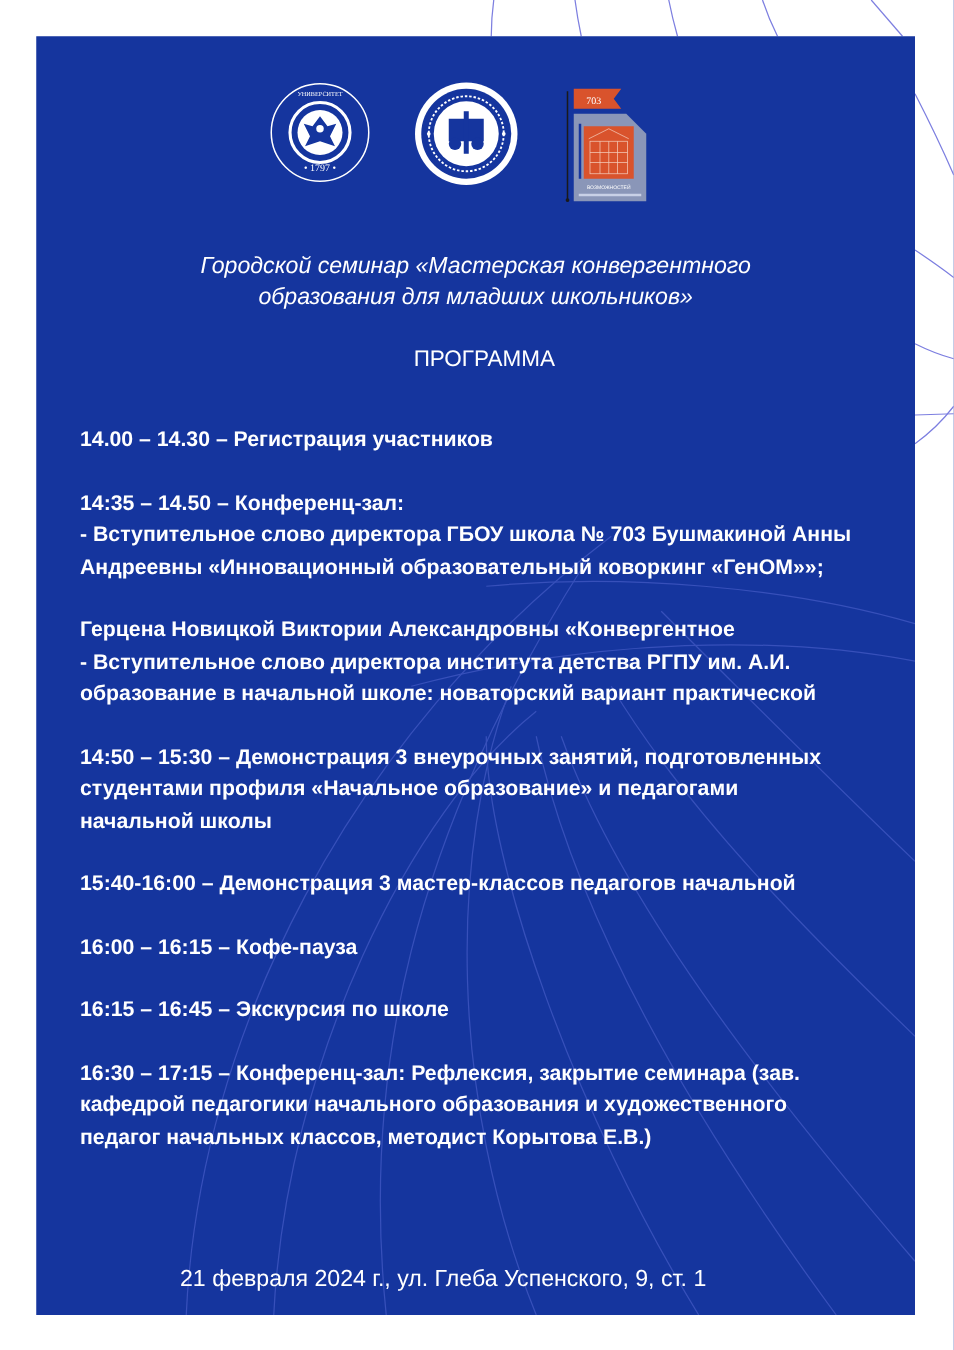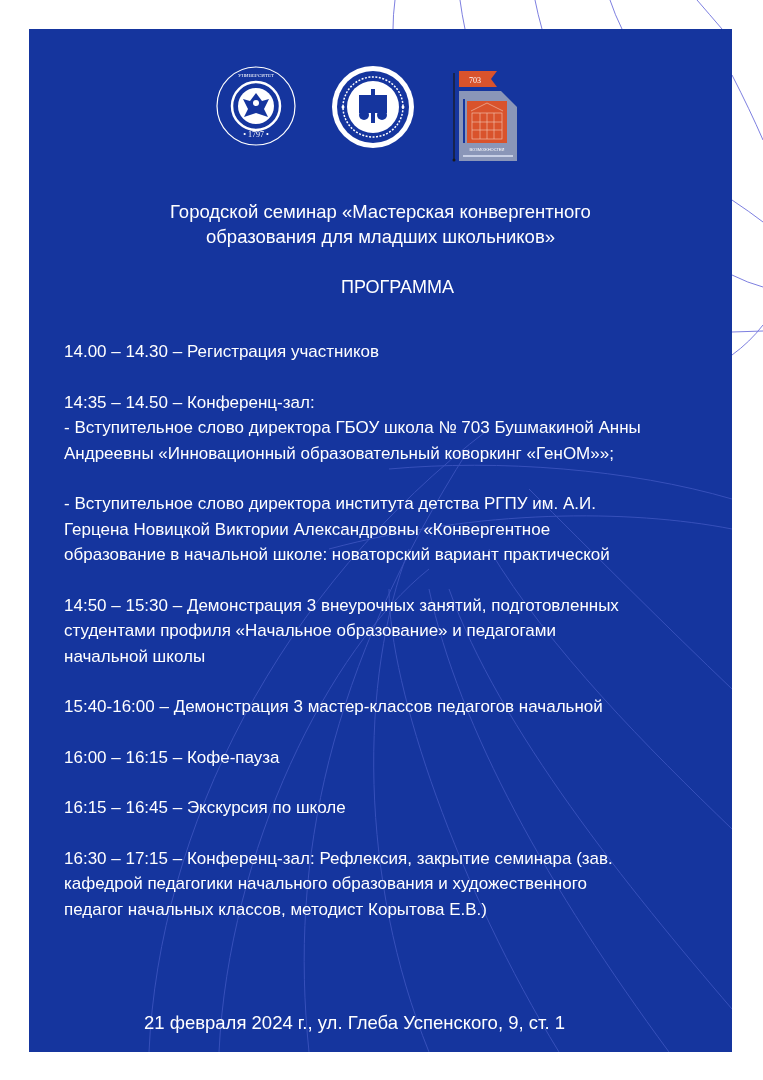--- a/index.html
+++ b/index.html
@@ -11,28 +11,28 @@
   .panel {
     position: absolute; left: 29px; top: 29px; width: 703px; height: 1023px;
     background: #15359e; z-index: 1; overflow: hidden;
   }
   .panel-lines { position: absolute; left: 0; top: 0; width: 703px; height: 1023px; }
   .content { position: absolute; left: 0; top: 0; width: 703px; height: 1023px; color: #fff; }
   .logos { position: absolute; top: 36px; left: 0; width: 703px; height: 100px; }
   .logo { position: absolute; }
   .title {
     position: absolute; top: 170px; left: 0; width: 703px; text-align: center;
-    font-size: 18.5px; line-height: 25px;
+    font-size: 18.5px; line-height: 25px; font-style: italic;
   }
   .program-heading {
-    position: absolute; top: 248px; left: 17px; width: 703px; text-align: center; font-size: 18px;
+    position: absolute; top: 248px; left: 7px; width: 703px; text-align: center; font-size: 18px;
   }
   .schedule { position: absolute; left: 35px; top: 310px; width: 640px; font-size: 17px; line-height: 25.5px; }
   .item { margin: 0 0 25px 0; }
-  .item p { margin: 0; }
+  .item p { margin: 0; font-weight: bold; }
   .footer {
     position: absolute; top: 983px; left: 0; width: 651px; text-align: center; font-size: 18.5px;
   }
 </style>
 </head>
 <body>
 
 <svg class="bg-lines" viewBox="0 0 763 1080">
   <g fill="none" stroke="#7d7fe0" stroke-width="1">
     <path d="M395 0 Q393 15 393 29"></path>
@@ -123,22 +123,22 @@
     <div class="schedule">
       <div class="item">
         <p>14.00 – 14.30 –  Регистрация участников</p>
       </div>
       <div class="item">
         <p>14:35 – 14.50 –  Конференц-зал:</p>
         <p>- Вступительное слово директора ГБОУ школа № 703 Бушмакиной Анны</p>
         <p>Андреевны «Инновационный образовательный коворкинг «ГенОМ»»;</p>
       </div>
       <div class="item">
+        <p>Герцена Новицкой Виктории Александровны «Конвергентное</p>
         <p>- Вступительное слово директора института детства РГПУ им. А.И.</p>
-        <p>Герцена Новицкой Виктории Александровны «Конвергентное</p>
         <p>образование в начальной школе: новаторский вариант практической</p>
       </div>
       <div class="item">
         <p>14:50 – 15:30 – Демонстрация 3 внеурочных занятий, подготовленных</p>
         <p>студентами профиля «Начальное образование» и педагогами</p>
         <p>начальной школы</p>
       </div>
       <div class="item">
         <p>15:40-16:00 – Демонстрация 3 мастер-классов педагогов начальной</p>
       </div>

